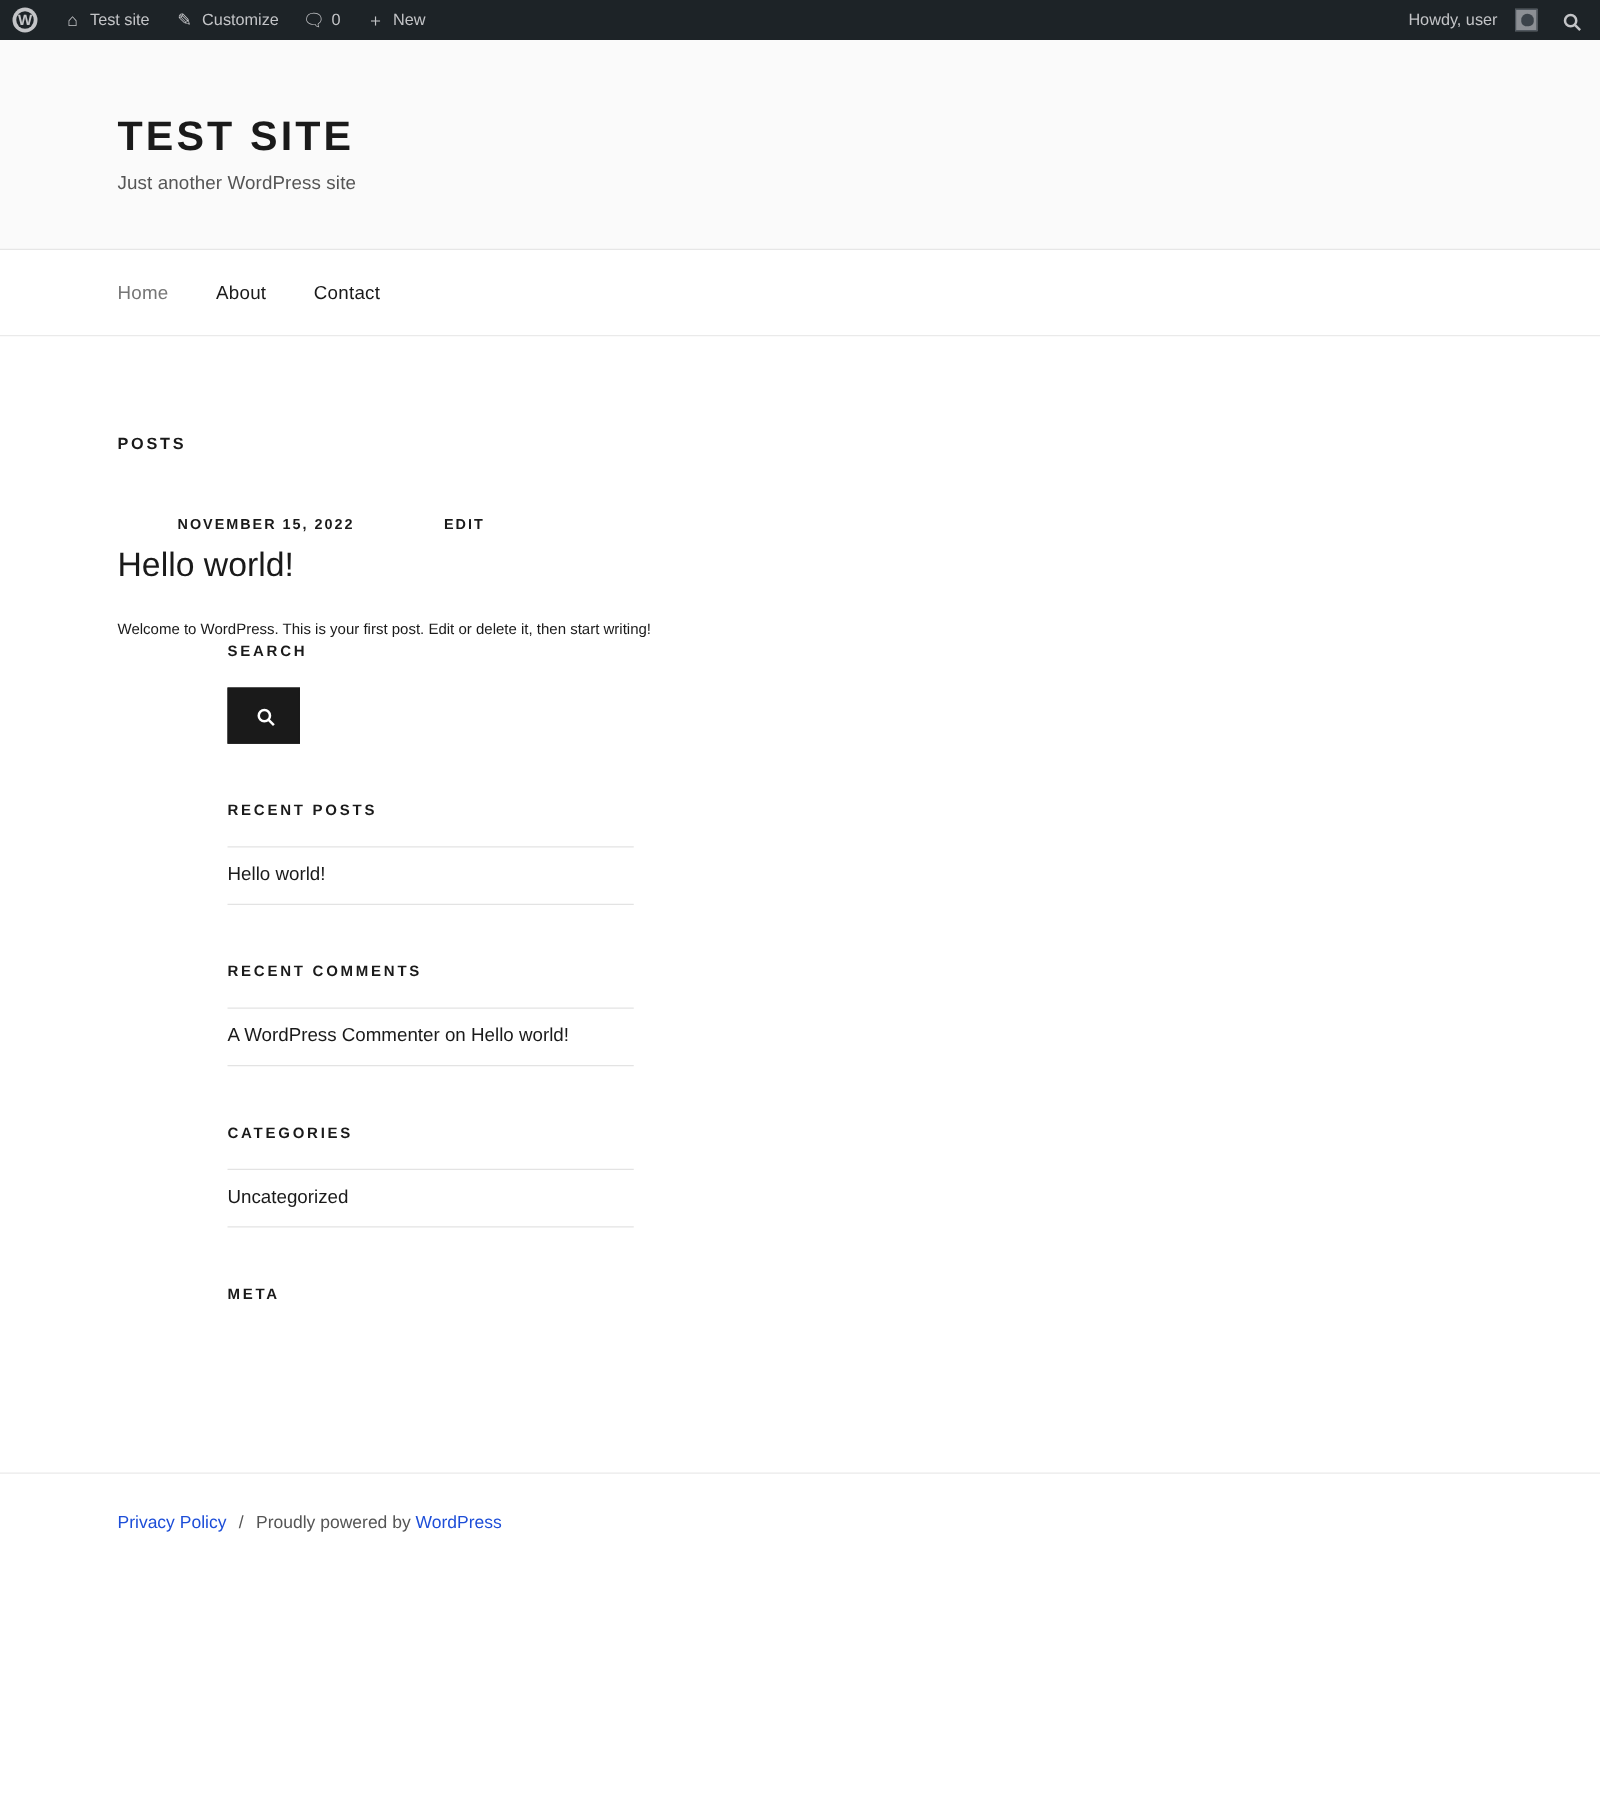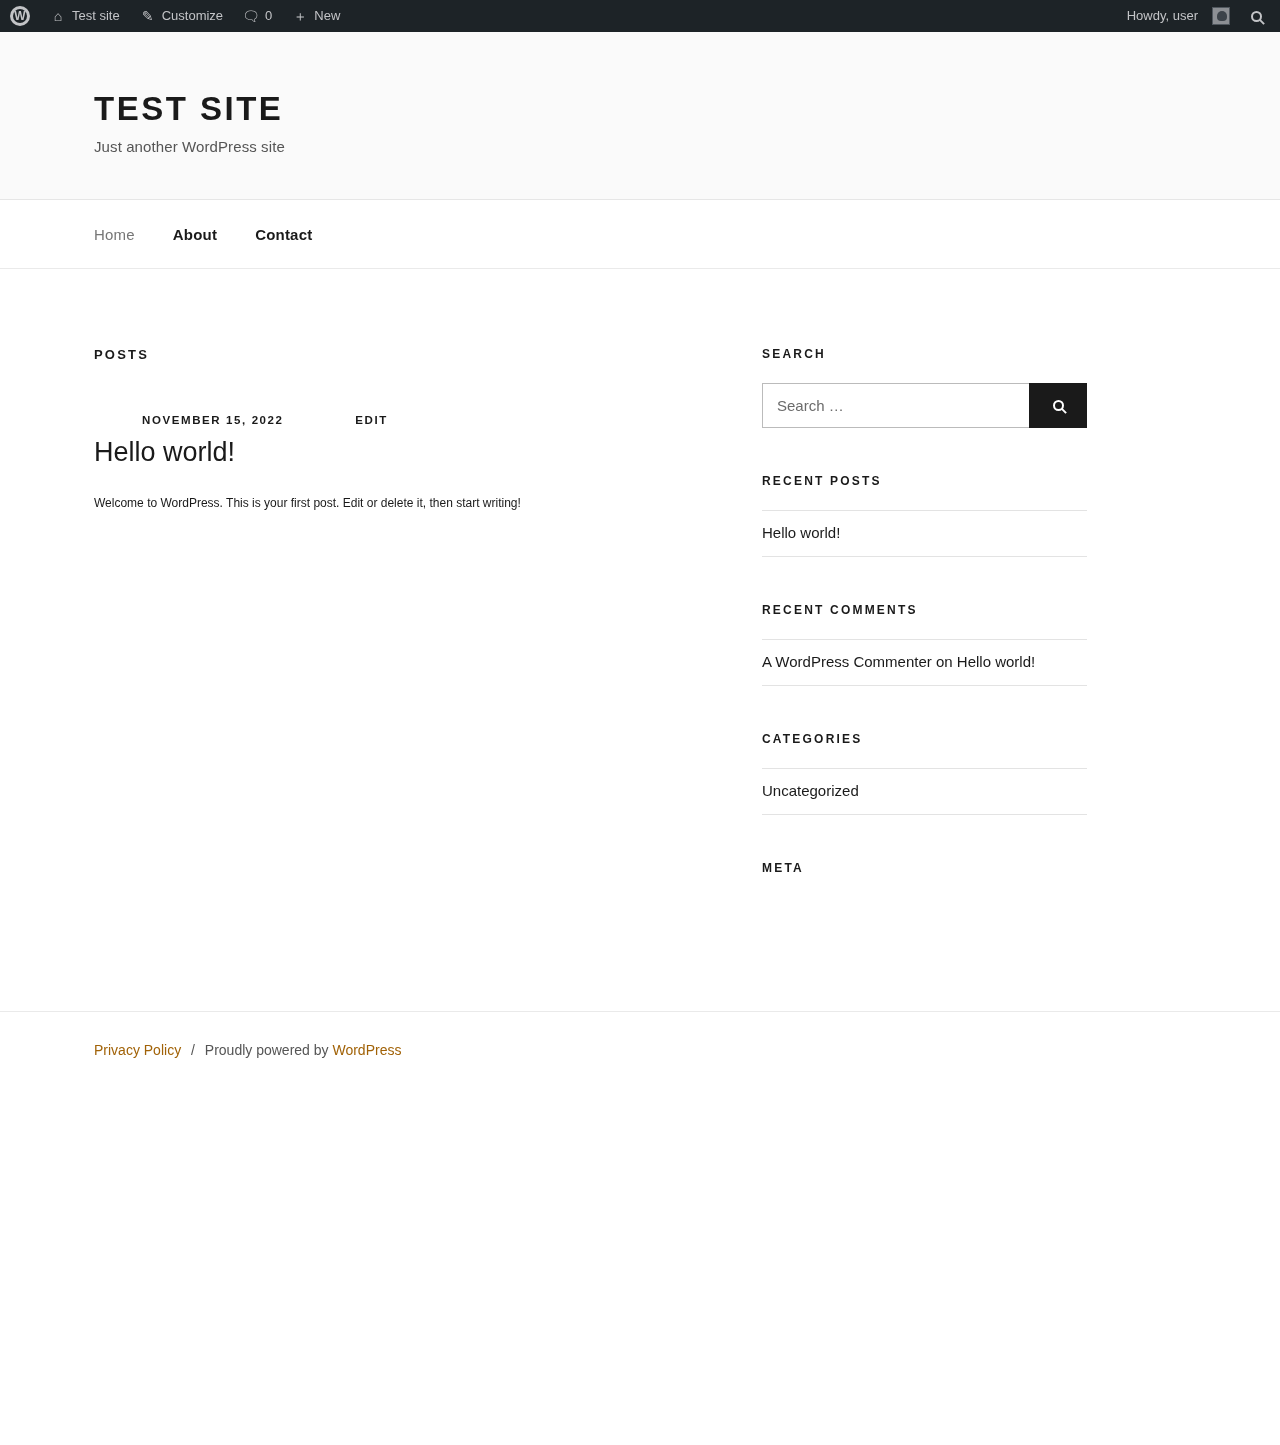--- a/index.html
+++ b/index.html
@@ -146,32 +146,33 @@
     margin: 0;
     padding: 0;
     gap: 0;
     text-align: right;
   }
   .nav-list li { margin-right: 38px; }
   .nav-list a {
     font-size: 15px;
     text-decoration: none;
     color: #1a1a1a;
-    font-weight: 700;
+    font-weight: 400;
     letter-spacing: 0.2px;
   }
   .nav-list li.is-current a { color: #767676; font-weight: 400; }
 
   
   #content-area {
     display: flex;
     width: 1092px;
     margin: 0 auto;
     padding-top: 78px;
     align-items: flex-start;
+    flex-direction: column;
   }
   #primary { width: 580px; }
   #secondary { width: 325px; margin-left: 88px; }
 
   .section-heading {
     font-size: 13px;
     font-weight: 700;
     letter-spacing: 2.2px;
     text-transform: uppercase;
     margin: 0 0 52px 0;
@@ -251,21 +252,21 @@
     margin-top: 90px;
     padding: 30px 0 40px 0;
   }
   .footer-inner {
     width: 1092px;
     margin: 0 auto;
     font-size: 14px;
     color: #555;
     padding-left: 0;
   }
-  .footer-inner a { color: #a16207; text-decoration: none; }
+  .footer-inner a { color: #1d4ed8; text-decoration: none; }
   .footer-sep { margin: 0 6px; }
 </style>
 </head>
 <body>
 
 <div id="adminbar">
   <div class="ab-item">
     <span class="wp-logo-circle"></span>
   </div>
   <div class="ab-item">
@@ -336,21 +337,20 @@
         <p>Welcome to WordPress. This is your first post. Edit or delete it, then start writing!</p>
       </div>
     </article>
   </main>
 
   <aside id="secondary">
 
     <section class="widget">
       <h3 class="widget-title">Search</h3>
       <form class="search-form">
-        <input class="search-field" type="text" placeholder="Search …" style="">
         <button class="search-submit" type="submit">
           <span class="mag"></span>
         </button>
       </form>
     </section>
 
     <section class="widget">
       <h3 class="widget-title">Recent Posts</h3>
       <ul>
         <li>

